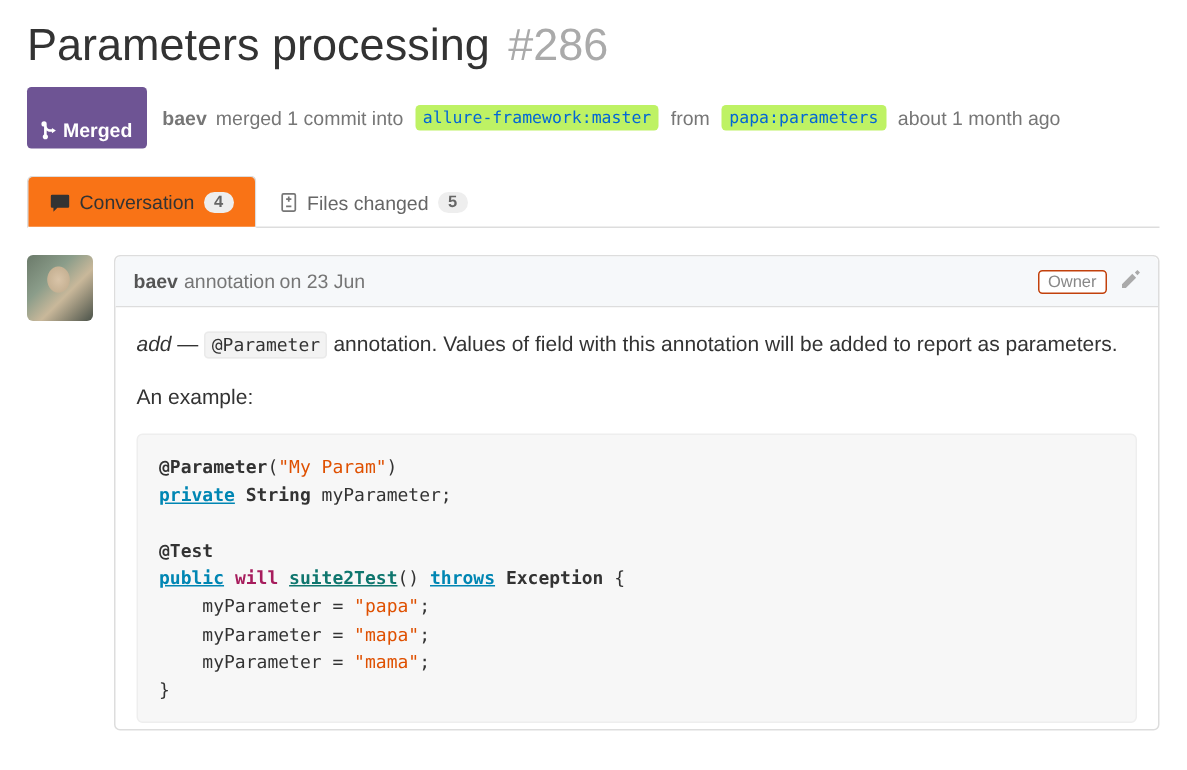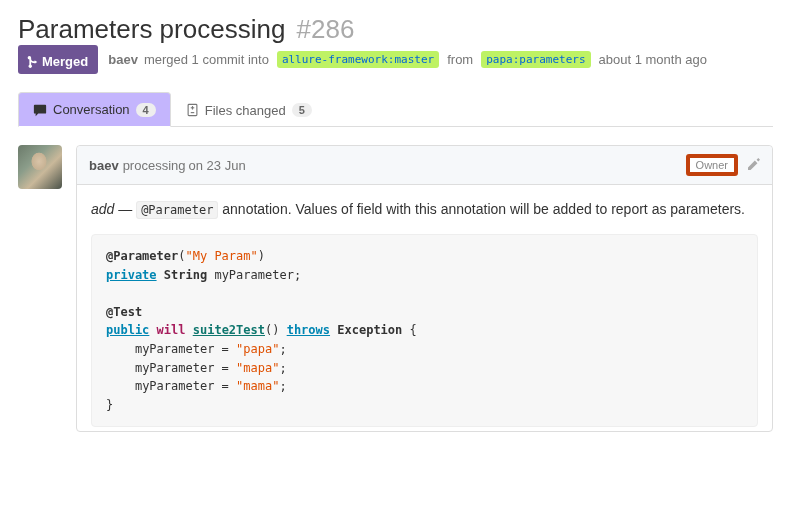--- a/index.html
+++ b/index.html
@@ -4,28 +4,28 @@
 <style>
   * { box-sizing: border-box; margin: 0; padding: 0; }
   body {
     font-family: -apple-system, BlinkMacSystemFont, "Segoe UI", Helvetica, Arial, sans-serif;
     background: #fff;
     color: #333;
     font-size: 14px;
     padding: 14px 18px;
   }
   .page { width: 755px; }
-  .title-line { font-size: 26px; font-weight: 400; }
+  .title-line { font-size: 30px; font-weight: 400; margin-bottom: 10px; }
   .title-main { color: #333; font-weight: 500; }
   .title-num { color: #aaa; font-weight: 300; margin-left: 4px; }
   .meta-line { display: flex; align-items: center; flex-wrap: wrap; gap: 2px; margin-bottom: 18px; font-size: 13px; color: #767676; }
   .state-badge {
     background: #6e5494;
     color: #fff;
-    padding: 9px 10px 5px 8px;
+    padding: 21px 10px 5px 8px;
     border-radius: 3px;
     font-weight: 600;
     font-size: 13px;
     display: inline-flex;
     align-items: center;
     margin-right: 8px;
   }
   .state-badge svg { margin-right: 4px; }
   .meta-user { color: #767676; font-weight: 600; }
   .branch {
@@ -48,21 +48,21 @@
     color: #666;
     display: inline-flex;
     align-items: center;
     gap: 6px;
     cursor: pointer;
     border: 1px solid transparent;
     border-bottom: none;
     margin-bottom: -1px;
   }
   .tab.selected {
-    background: #c4b5fd;
+    background: #f97316;
     border: 1px solid #ddd;
     border-bottom-color: #fff;
     border-radius: 4px 4px 0 0;
     color: #333;
     font-weight: 500;
     justify-content: flex-end;
   }
   .counter {
     background: #eee;
     color: #666;
@@ -94,21 +94,21 @@
     padding: 8px 12px;
     display: flex;
     align-items: center;
     font-size: 13px;
     color: #767676;
     border-radius: 4px 4px 0 0;
   }
   .comment-header .user { color: #555; font-weight: 600; margin-right: 4px; }
   .owner-badge {
     margin-left: auto;
-    border: 4px solid #c2410c;
+    border: 1px solid #c2410c;
     color: #888;
     font-size: 11px;
     padding: 1px 6px;
     border-radius: 3px;
     background: #fff;
     font-weight: 500;
   }
   .edit-icon { margin-left: 10px; color: #aaa; cursor: pointer; }
   .comment-body { padding: 14px 14px 4px 14px; font-size: 14px; color: #333; line-height: 1.5; }
   .comment-body p { margin-bottom: 14px; }
@@ -183,33 +183,34 @@
       <span>Files changed</span>
       <span class="counter">5</span>
     </div>
   </div>
 
   <div class="thread">
     <div class="avatar"></div>
     <div class="comment">
       <div class="comment-header">
         <span class="user">baev</span>
-        <span>processing</span>
+        <span>annotation</span>
         <span style="margin-left:3px">on 23 Jun</span>
         <span class="owner-badge">Owner</span>
         <span class="edit-icon">
           <svg width="12" height="14" viewBox="0 0 14 16" fill="#aaa">
               <path d="M0 12l8-8 3 3-8 8H0v-3zM12 1l2 2-2 2-2-2 2-2z"></path>
             </svg>
         </span>
       </div>
       <div class="comment-body">
         <p>
           <em>add</em><span> — </span><code class="inline-code">@Parameter</code><span> annotation. Values of field with this annotation will be added to report as parameters.</span>
         </p>
+        <p>An example:</p>
 <pre class="code"><span class="ann">@Parameter</span>(<span class="str">"My Param"</span>)
 <span class="kw">private</span> <span class="ann">String</span> <span>myParameter</span>;
 
 <span class="ann">@Test</span>
 <span class="kw">public</span> <span class="kw2">will</span> <span class="fn">suite2Test</span>() <span class="kw">throws</span> <span class="ann">Exception</span> {
     <span>myParameter</span> = <span class="str">"papa"</span>;
     <span>myParameter</span> = <span class="str">"mapa"</span>;
     <span>myParameter</span> = <span class="str">"mama"</span>;
 }</pre>
       </div>

